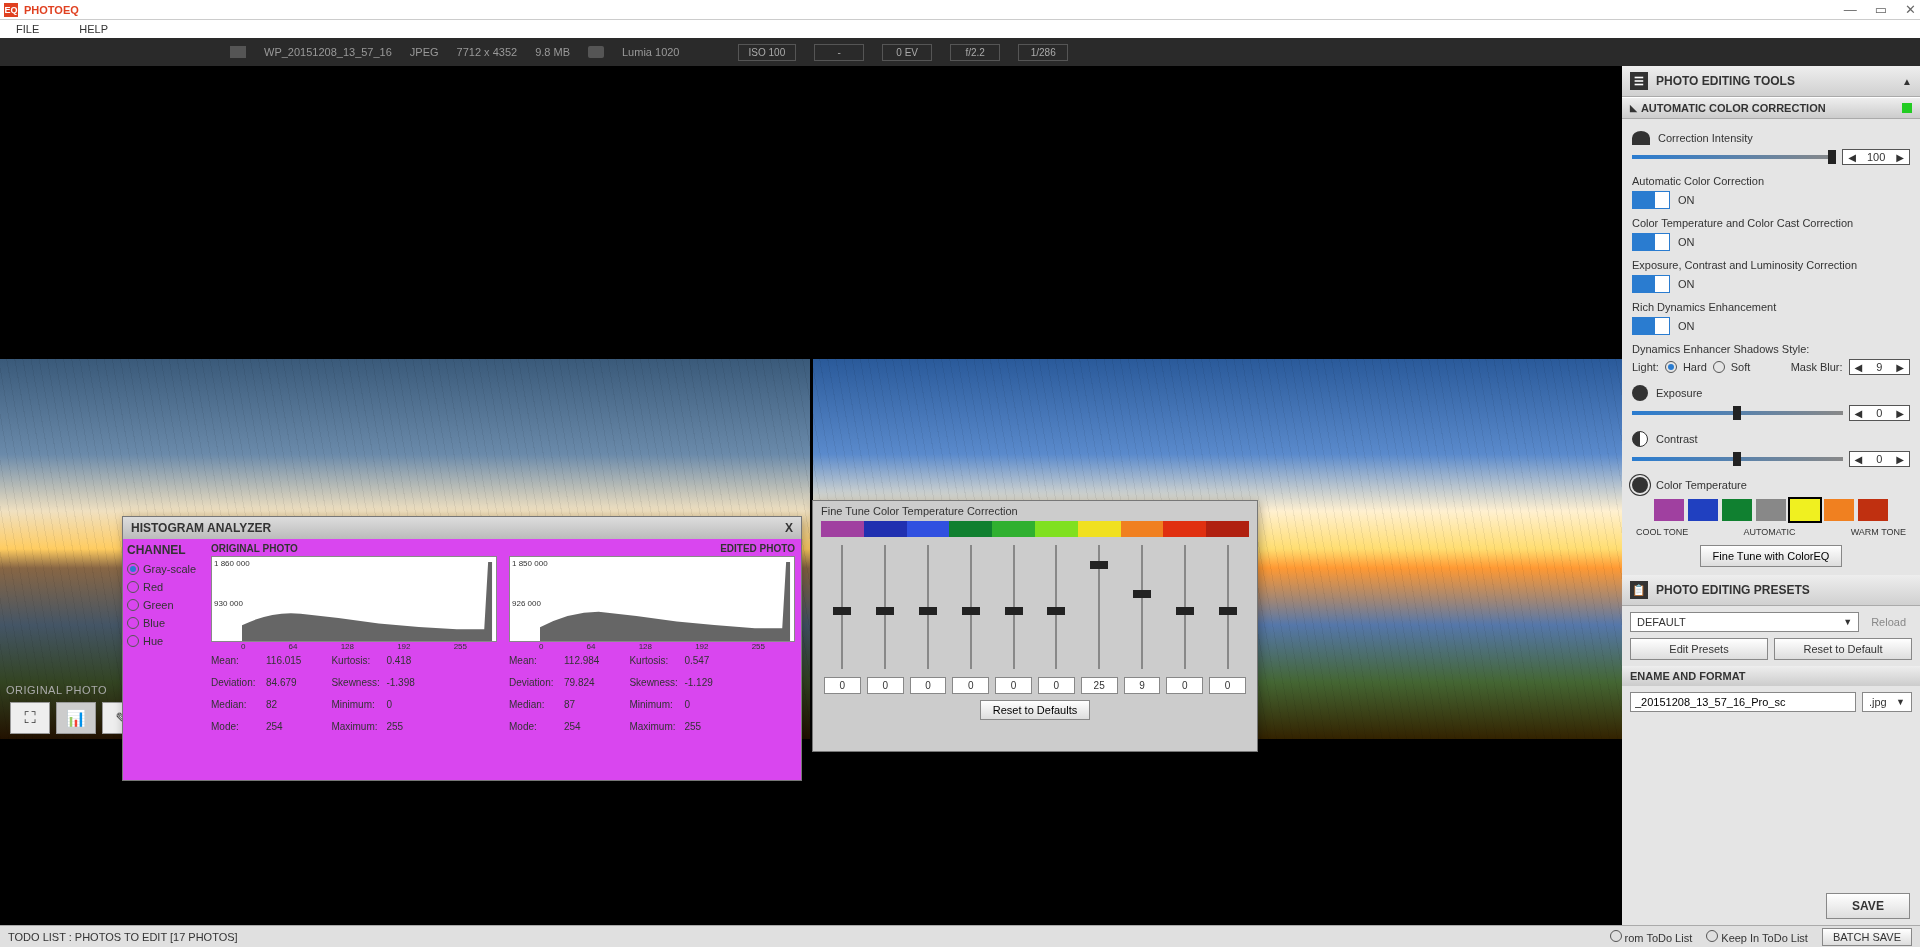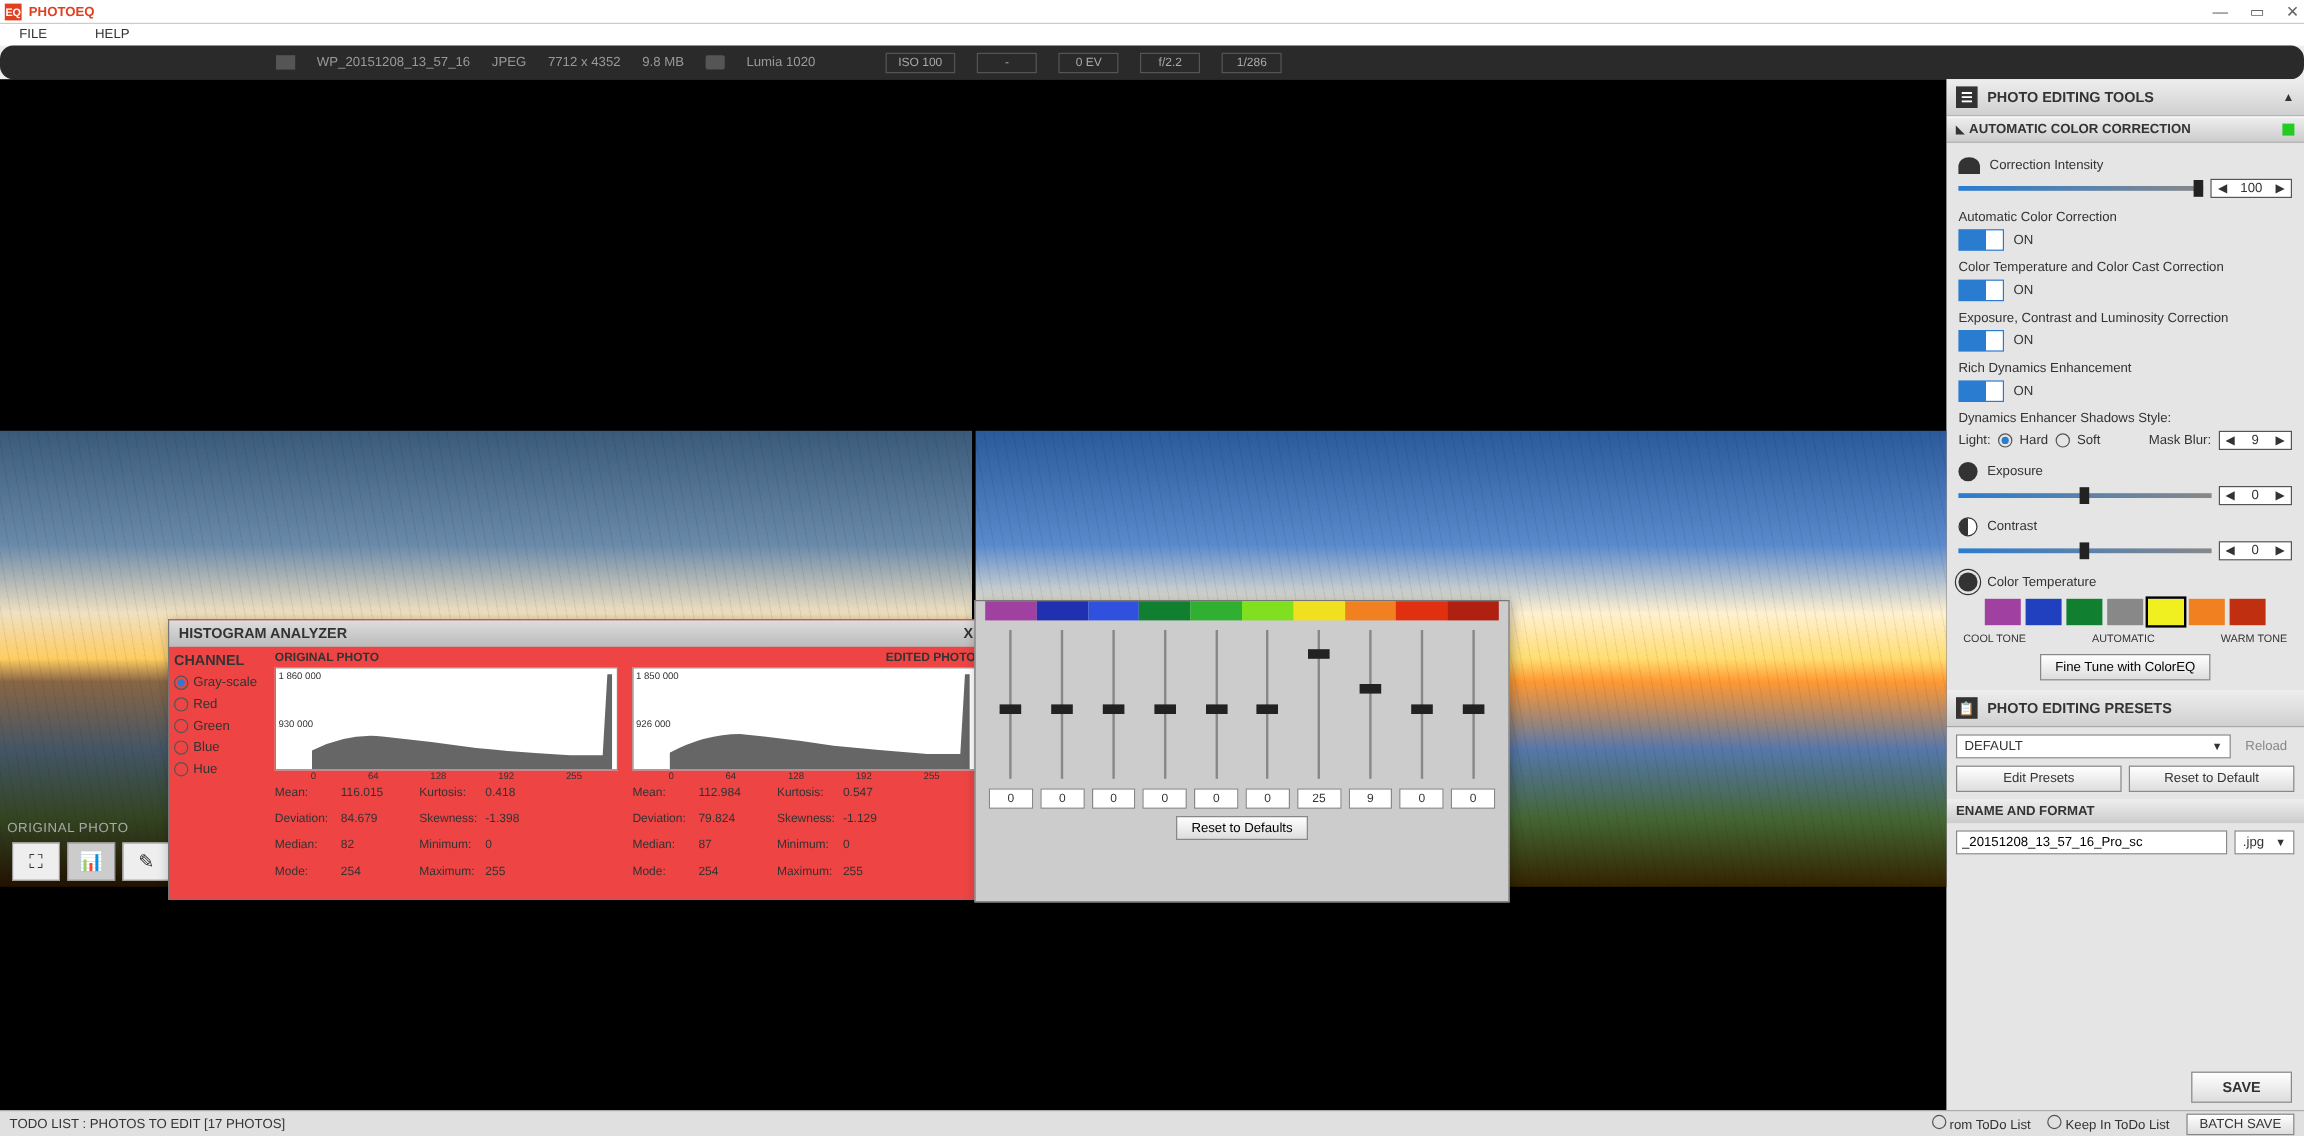--- a/index.html
+++ b/index.html
@@ -10,21 +10,21 @@
 .titlebar .logo { width: 14px; height: 14px; background: #e04020; color: #fff; font-size: 9px; font-weight: bold; display: flex; align-items: center; justify-content: center; margin-right: 6px; }
 .titlebar .title { color: #e04020; font-size: 11px; font-weight: 600; }
 .titlebar .win-controls { margin-left: auto; display: flex; gap: 18px; color: #666; }
 .titlebar .win-controls span { cursor: pointer; font-size: 13px; }
 
 
 .menubar { height: 18px; background: #fff; display: flex; align-items: center; padding-left: 16px; gap: 40px; font-size: 11px; }
 .menubar span { cursor: pointer; }
 
 
-.infobar { height: 28px; background: #2a2a2a; color: #999; display: flex; align-items: center; padding-left: 230px; gap: 18px; font-size: 11px; border-radius: 11px; }
+.infobar { height: 28px; background: #2a2a2a; color: #999; display: flex; align-items: center; padding-left: 230px; gap: 18px; font-size: 11px; }
 .infobar .box { border: 1px solid #555; padding: 2px 10px; font-size: 10px; min-width: 50px; text-align: center; color: #aaa; }
 .infobar .img-icon { width: 16px; height: 12px; background: #555; }
 .infobar .cam-icon { width: 16px; height: 12px; background: #555; border-radius: 2px; }
 
 
 .main { display: flex; height: calc(100% - 20px - 18px - 28px - 22px); }
 .viewer { flex: 1; background: #000; display: flex; flex-direction: column; position: relative; }
 .photos { flex: 1; display: flex; gap: 3px; align-items: center; justify-content: center; padding-top: 106px; }
 .photo { flex: 1; height: 380px; position: relative; }
 .photo.original { background: linear-gradient(to bottom, #3a5a7a 0%, #6a8aaa 25%, #f0e0c0 40%, #ffcc60 50%, #886644 55%, #445566 70%, #334422 85%, #221100 100%); }
@@ -81,21 +81,21 @@
 .save-body { padding: 6px 8px; display: flex; gap: 6px; align-items: center; }
 .fn-input { flex: 1; border: 1px solid #888; padding: 3px 4px; font-size: 11px; background: #fff; }
 .save-btn { position: absolute; right: 10px; bottom: 28px; width: 84px; height: 26px; background: linear-gradient(to bottom, #fff, #ddd); border: 1px solid #888; font-size: 12px; font-weight: 600; display: flex; align-items: center; justify-content: center; cursor: pointer; }
 
 
 .bottombar { height: 22px; background: #e0e0e0; border-top: 1px solid #aaa; display: flex; align-items: center; padding: 0 8px; font-size: 11px; }
 .bottombar .right { margin-left: auto; display: flex; align-items: center; gap: 14px; }
 .batch { padding: 2px 10px; border: 1px solid #888; background: linear-gradient(to bottom, #fff, #ddd); font-size: 11px; cursor: pointer; }
 
 
-.histogram { position: absolute; left: 140px; top: 516px; width: 680px; height: 234px; background: #ef4444; border: 1px solid #777; box-shadow: 2px 2px 10px rgba(0,0,0,0.3); }
+.histogram { position: absolute; left: 122px; top: 516px; width: 680px; height: 265px; background: #d946ef; border: 1px solid #777; box-shadow: 2px 2px 10px rgba(0,0,0,0.3); }
 .hist-title { background: linear-gradient(to bottom, #ddd, #bbb); padding: 4px 8px; font-weight: 600; font-size: 12px; display: flex; }
 .hist-title .x { margin-left: auto; cursor: pointer; font-weight: bold; }
 .hist-body { display: flex; height: calc(100% - 24px); }
 .hist-channels { width: 82px; padding: 4px; }
 .hist-channels .ch-label { font-size: 12px; font-weight: 600; margin-bottom: 4px; }
 .ch-radio { display: flex; align-items: flex-start; gap: 4px; margin: 6px 0; font-size: 11px; }
 .hist-plot { flex: 1; padding: 4px 6px; display: flex; flex-direction: column; }
 .hist-plot .ph-label { font-size: 10px; font-weight: 600; margin-bottom: 2px; }
 .hist-graph { background: #fff; border: 1px solid #888; height: 86px; position: relative; }
 .hist-shape { position: absolute; bottom: 0; left: 30px; right: 4px; height: 100%; }
@@ -426,20 +426,21 @@
           <div><span class="lbl">Skewness:</span><span>-1.129</span></div>
           <div><span class="lbl">Minimum:</span><span>0</span></div>
           <div><span class="lbl">Maximum:</span><span>255</span></div>
         </div>
       </div>
     </div>
   </div>
 </div>
 
 <div class="coloreq">
+  <div class="ceq-sub">Fine Tune Color Temperature Correction</div>
   <div class="ceq-colors" id="ceq-colors">
       <div class="ceq-sw" style="background: rgb(160, 64, 160);"></div>
       <div class="ceq-sw" style="background: rgb(32, 48, 176);"></div>
       <div class="ceq-sw" style="background: rgb(48, 80, 224);"></div>
       <div class="ceq-sw" style="background: rgb(16, 128, 48);"></div>
       <div class="ceq-sw" style="background: rgb(48, 176, 48);"></div>
       <div class="ceq-sw" style="background: rgb(128, 224, 32);"></div>
       <div class="ceq-sw" style="background: rgb(240, 224, 32);"></div>
       <div class="ceq-sw" style="background: rgb(240, 128, 32);"></div>
       <div class="ceq-sw" style="background: rgb(224, 48, 16);"></div>

